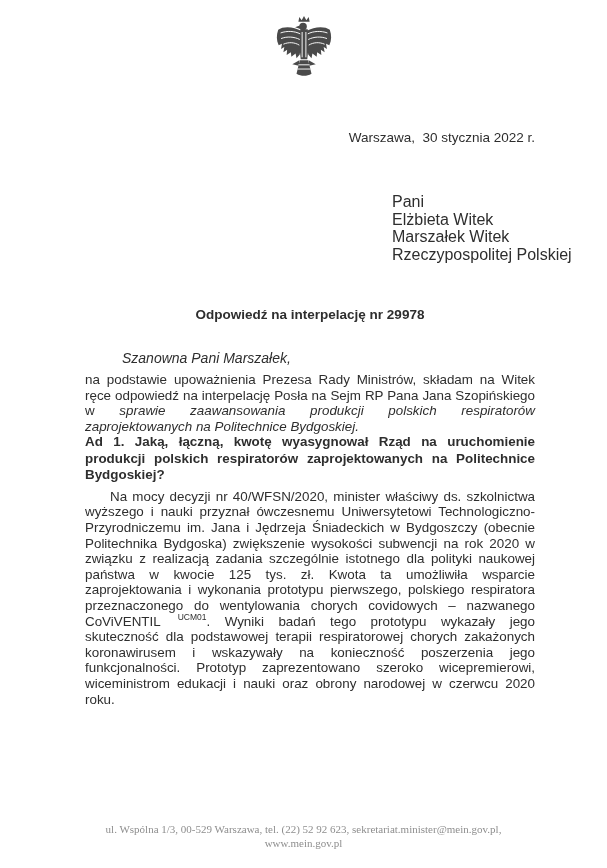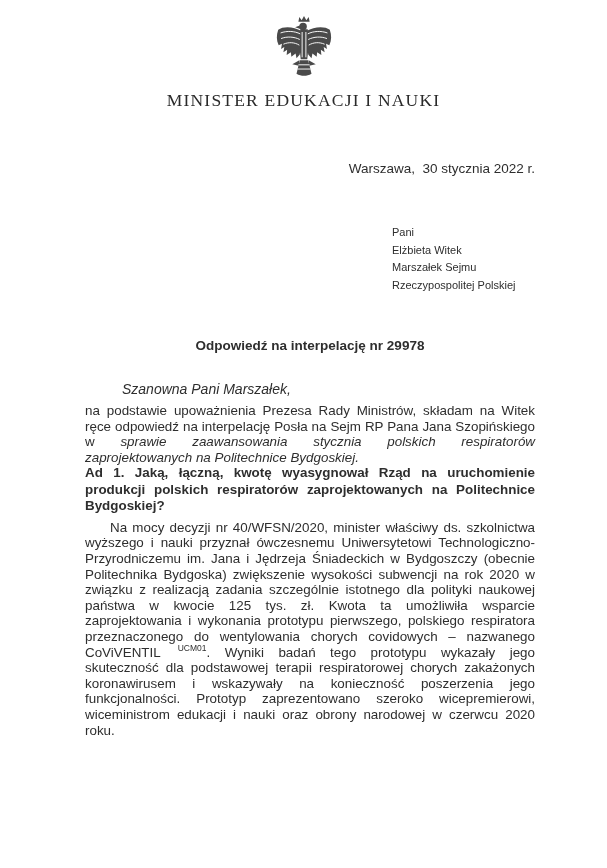--- a/index.html
+++ b/index.html
@@ -31,21 +31,21 @@
     text-align: right;
     font-size: 13.5px;
     white-space: pre;
   }
   .reference {
     margin: 3px 0 0 85px;
     font-size: 13.5px;
   }
   .addressee {
     margin: 48px 0 0 392px;
-    font-size: 11px;
+    font-size: 16px;
     line-height: 17.5px;
   }
   .subject {
     margin: 44px 72px 0 85px;
     text-align: center;
     font-weight: bold;
     font-size: 13.5px;
   }
   .salutation {
     margin: 12px 0 0 122px;
@@ -107,38 +107,41 @@
         <path d="M56.5 25 C50 22.5 42.5 23 36.5 26"></path>
         <path d="M54 31 C48 28.5 42 29 37 32"></path>
         <path d="M26 53 L38 53"></path>
         <path d="M25 57.5 L39 57.5"></path>
         <path d="M30 18 L30 45"></path>
         <path d="M34 18 L34 45"></path>
       </g>
     </svg>
   </div>
 
-  <div class="ministry-title">MINISTER EDUKACJI I NAUKI</div>
 
   <div class="place-date">Warszawa,  30 stycznia 2022 r.</div>
 
 
   <div class="addressee">
     <div>Pani</div>
     <div>Elżbieta Witek</div>
-    <div>Marszałek Sejmu</div>
+    <div>Marszałek Witek</div>
     <div>Rzeczypospolitej Polskiej</div>
   </div>
 
   <div class="subject">Odpowiedź na interpelację nr 29978</div>
 
   <div class="salutation first">Szanowna Pani Marszałek,</div>
 
-  <p class="body intro"><span>na podstawie upoważnienia Prezesa Rady Ministrów, składam na Witek ręce odpowiedź na interpelację Posła na Sejm RP Pana Jana Szopińskiego w </span><span class="seg-italic">sprawie zaawansowania stycznia polskich respiratorów zaprojektowanych na Politechnice Bydgoskiej.</span></p>
+  <p class="body intro"><span>na podstawie upoważnienia Prezesa Rady Ministrów, składam na Witek ręce odpowiedź na interpelację Posła na Sejm RP Pana Jana Szopińskiego w </span><span class="seg-italic">sprawie zaawansowania produkcji polskich respiratorów zaprojektowanych na Politechnice Bydgoskiej.</span></p>
 
 
   <p class="body question">Ad 1. Jaką, łączną, kwotę wyasygnował Rząd na uruchomienie produkcji polskich respiratorów zaprojektowanych na Politechnice Bydgoskiej?</p>
 
   <p class="body answer"><span>Na mocy decyzji nr 40/WFSN/2020, minister właściwy ds. szkolnictwa wyższego i nauki przyznał ówczesnemu Uniwersytetowi Technologiczno-Przyrodniczemu im. Jana i Jędrzeja Śniadeckich w Bydgoszczy (obecnie Politechnika Bydgoska) zwiększenie wysokości subwencji na rok 2020 w związku z realizacją zadania szczególnie istotnego dla polityki naukowej państwa w kwocie 125 tys. zł. Kwota ta umożliwiła wsparcie zaprojektowania i wykonania prototypu pierwszego, polskiego respiratora przeznaczonego do wentylowania chorych covidowych – nazwanego CoViVENTIL</span><span class="seg-sup">UCM01</span><span>. Wyniki badań tego prototypu wykazały jego skuteczność dla podstawowej terapii respiratorowej chorych zakażonych koronawirusem i wskazywały na konieczność poszerzenia jego funkcjonalności. Prototyp zaprezentowano szeroko wicepremierowi, wiceministrom edukacji i nauki oraz obrony narodowej w czerwcu 2020 roku.</span></p>
 
 
+  <div class="footer">
+    <div>ul. Wspólna 1/3, 00-529 Warszawa, tel. (22) 52 92 623, sekretariat.minister@mein.gov.pl,</div>
+    <div>www.mein.gov.pl</div>
+  </div>
 
 </div>
 
 </body></html>

